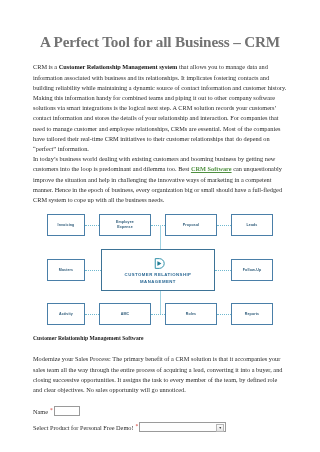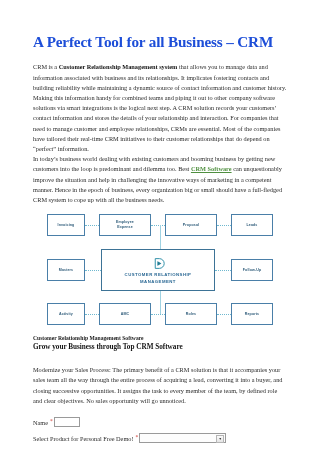--- a/index.html
+++ b/index.html
@@ -23,22 +23,23 @@
   }
 
   
   .doc-title {
     margin: 0;
     padding-top: 33px;
     font-size: 15.2px;
     font-weight: bold;
     letter-spacing: -0.15px;
     line-height: 1.15;
-    color: #1d4ed8;
+    color: #737373;
     font-family: "Liberation Serif", "DejaVu Serif", serif;
+    text-align: center;
   }
 
   
   .body-copy {
     margin: 0;
     padding-top: 12px;
     font-size: 6.3px;
     line-height: 1.62;
     text-align: left;
     color: #2b2b2b;
@@ -254,21 +255,20 @@
     </div>
     <div class="node" style="left:132px; top:90px; width:52px; height:22px;">
       <span>Roles</span>
     </div>
     <div class="node" style="left:198px; top:90px; width:42px; height:22px;">
       <span>Reports</span>
     </div>
   </div>
 
   <p class="sec-kicker">Customer Relationship Management Software</p>
-  <p class="sec-head">Grow your Business through Top CRM Software</p>
   <p class="body-copy">Modernize your Sales Process: The primary benefit of a CRM solution is that it accompanies your sales team all the way through the entire process of acquiring a lead, converting it into a buyer, and closing successive opportunities. It assigns the task to every member of the team, by defined role and clear objectives. No sales opportunity will go unnoticed.</p>
 
   <div class="form-area">
     <div class="form-row">
       <span class="field-label">Name</span>
       <span class="req">*</span>
       <input class="text-input" type="text" value="" style="">
     </div>
     <div class="form-row">
       <span class="field-label">Select Product for Personal Free Demo!</span>

